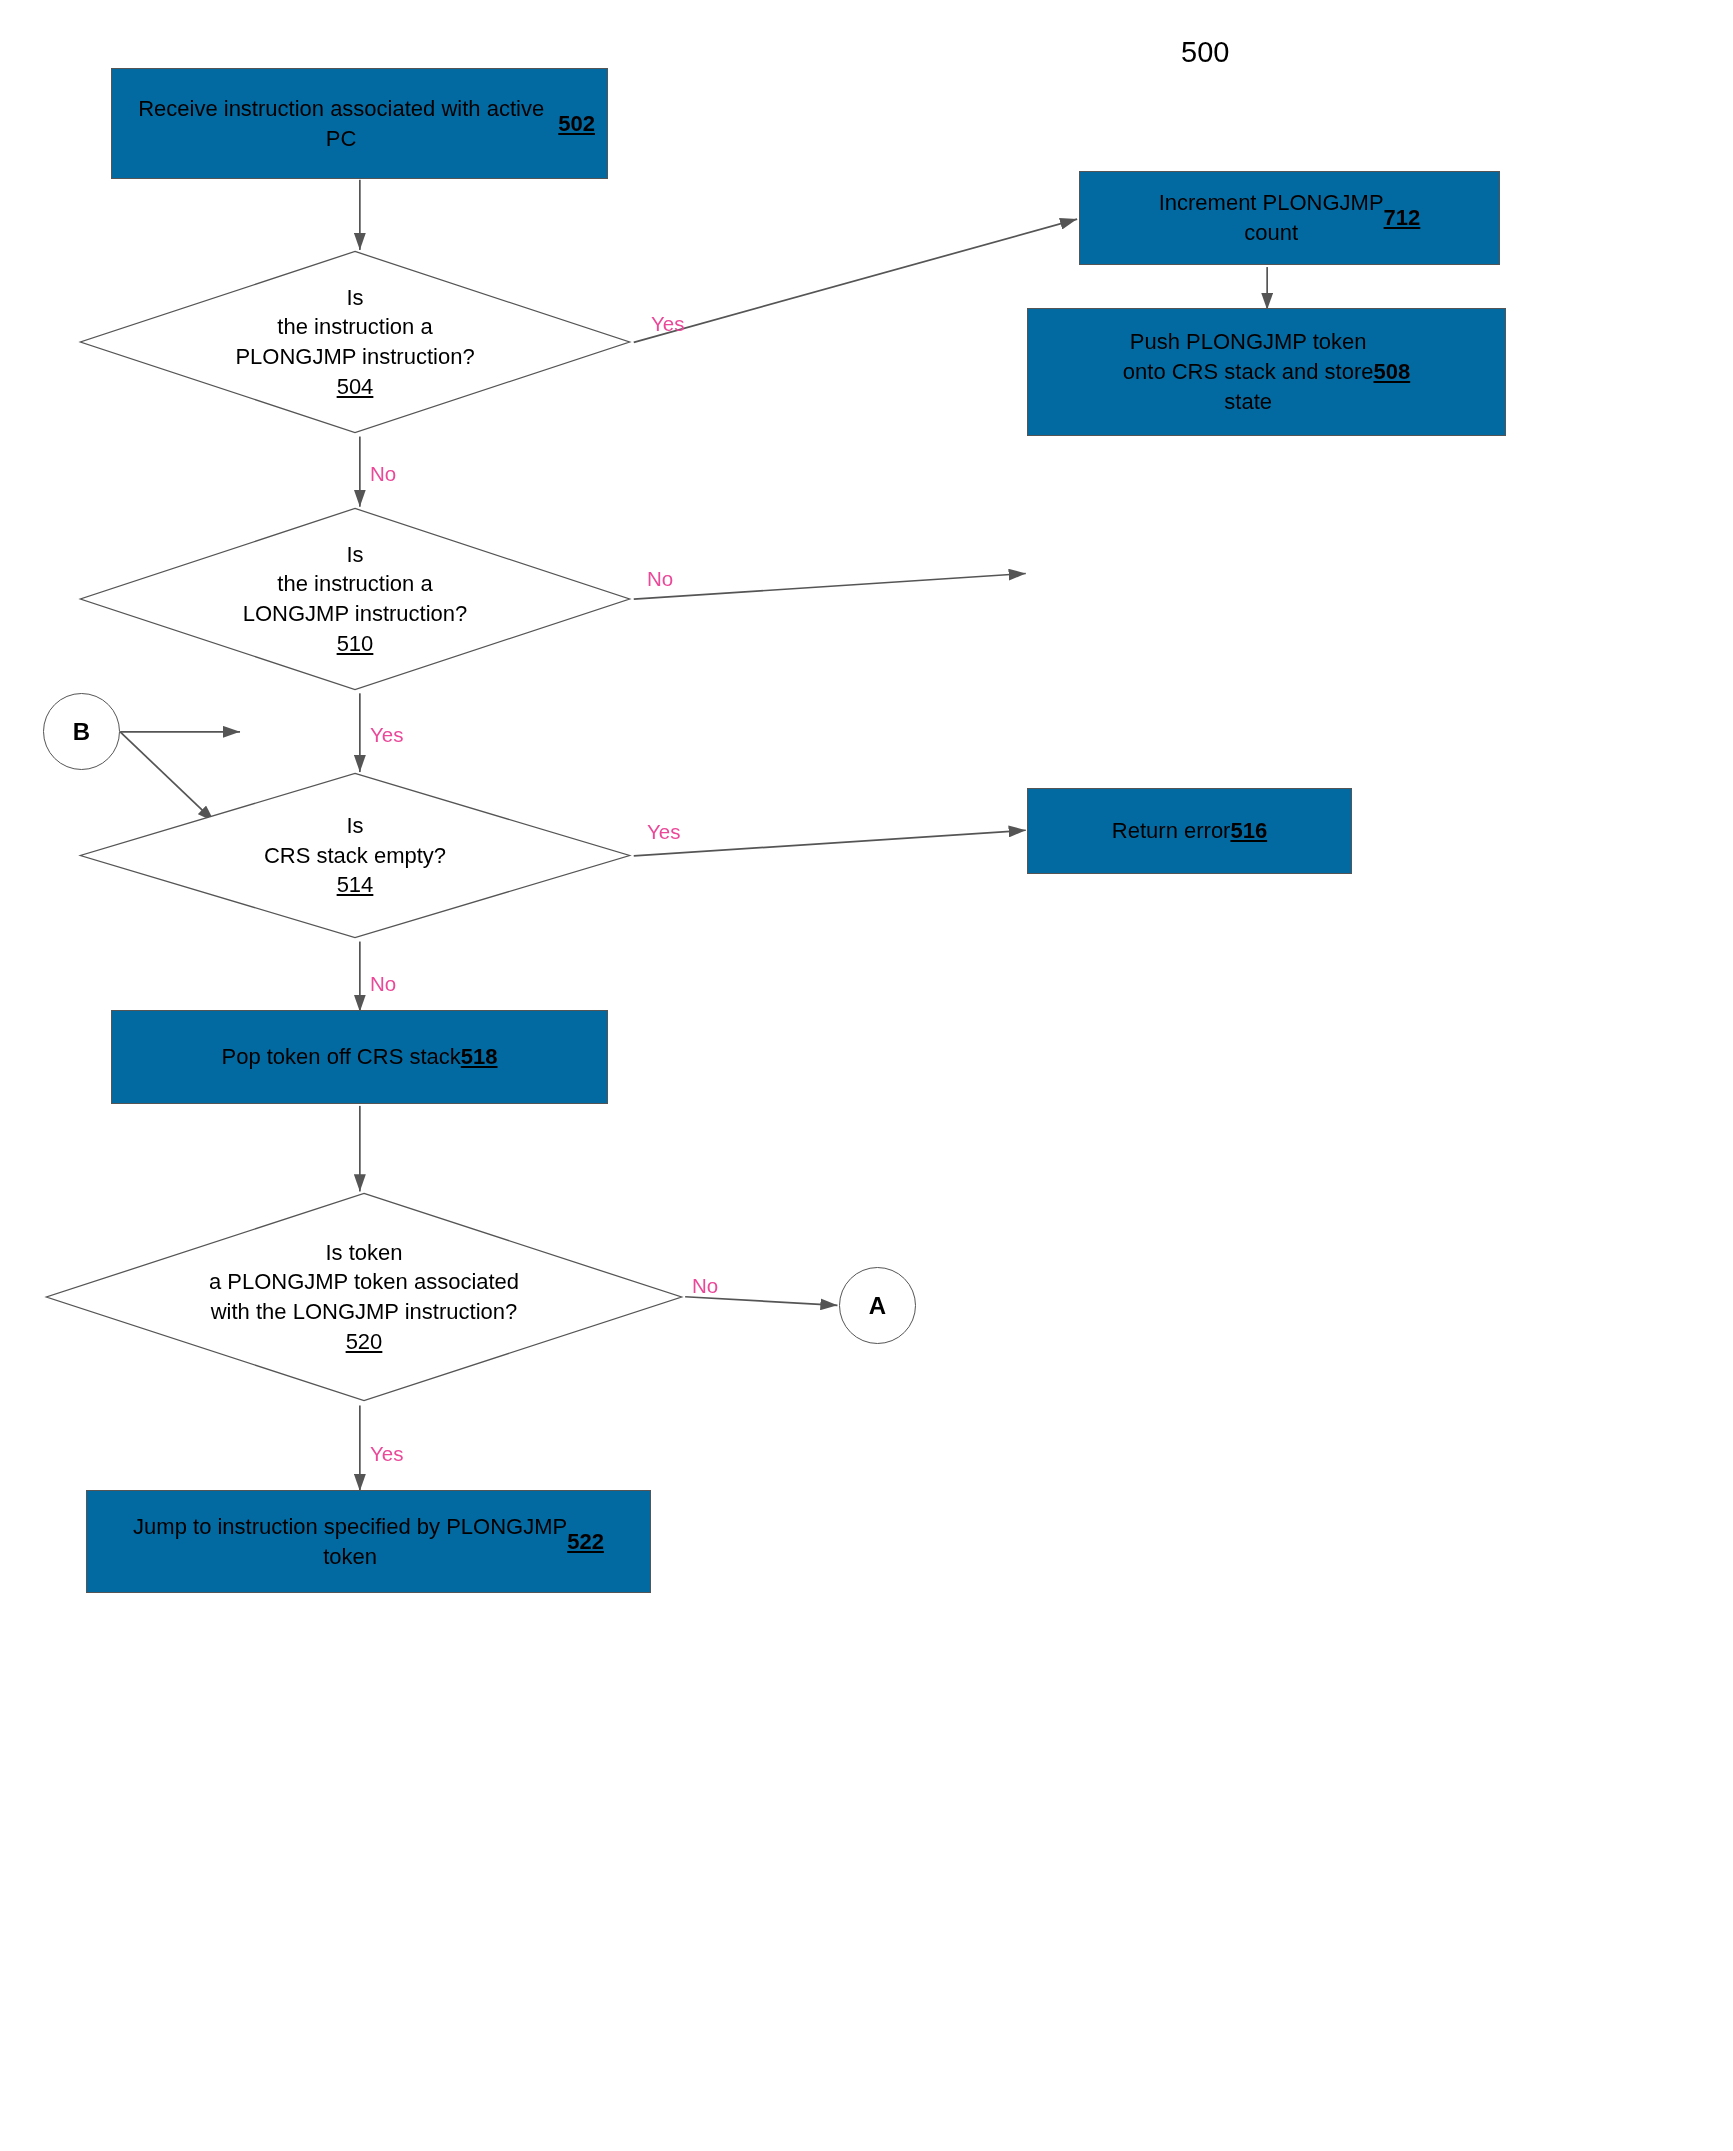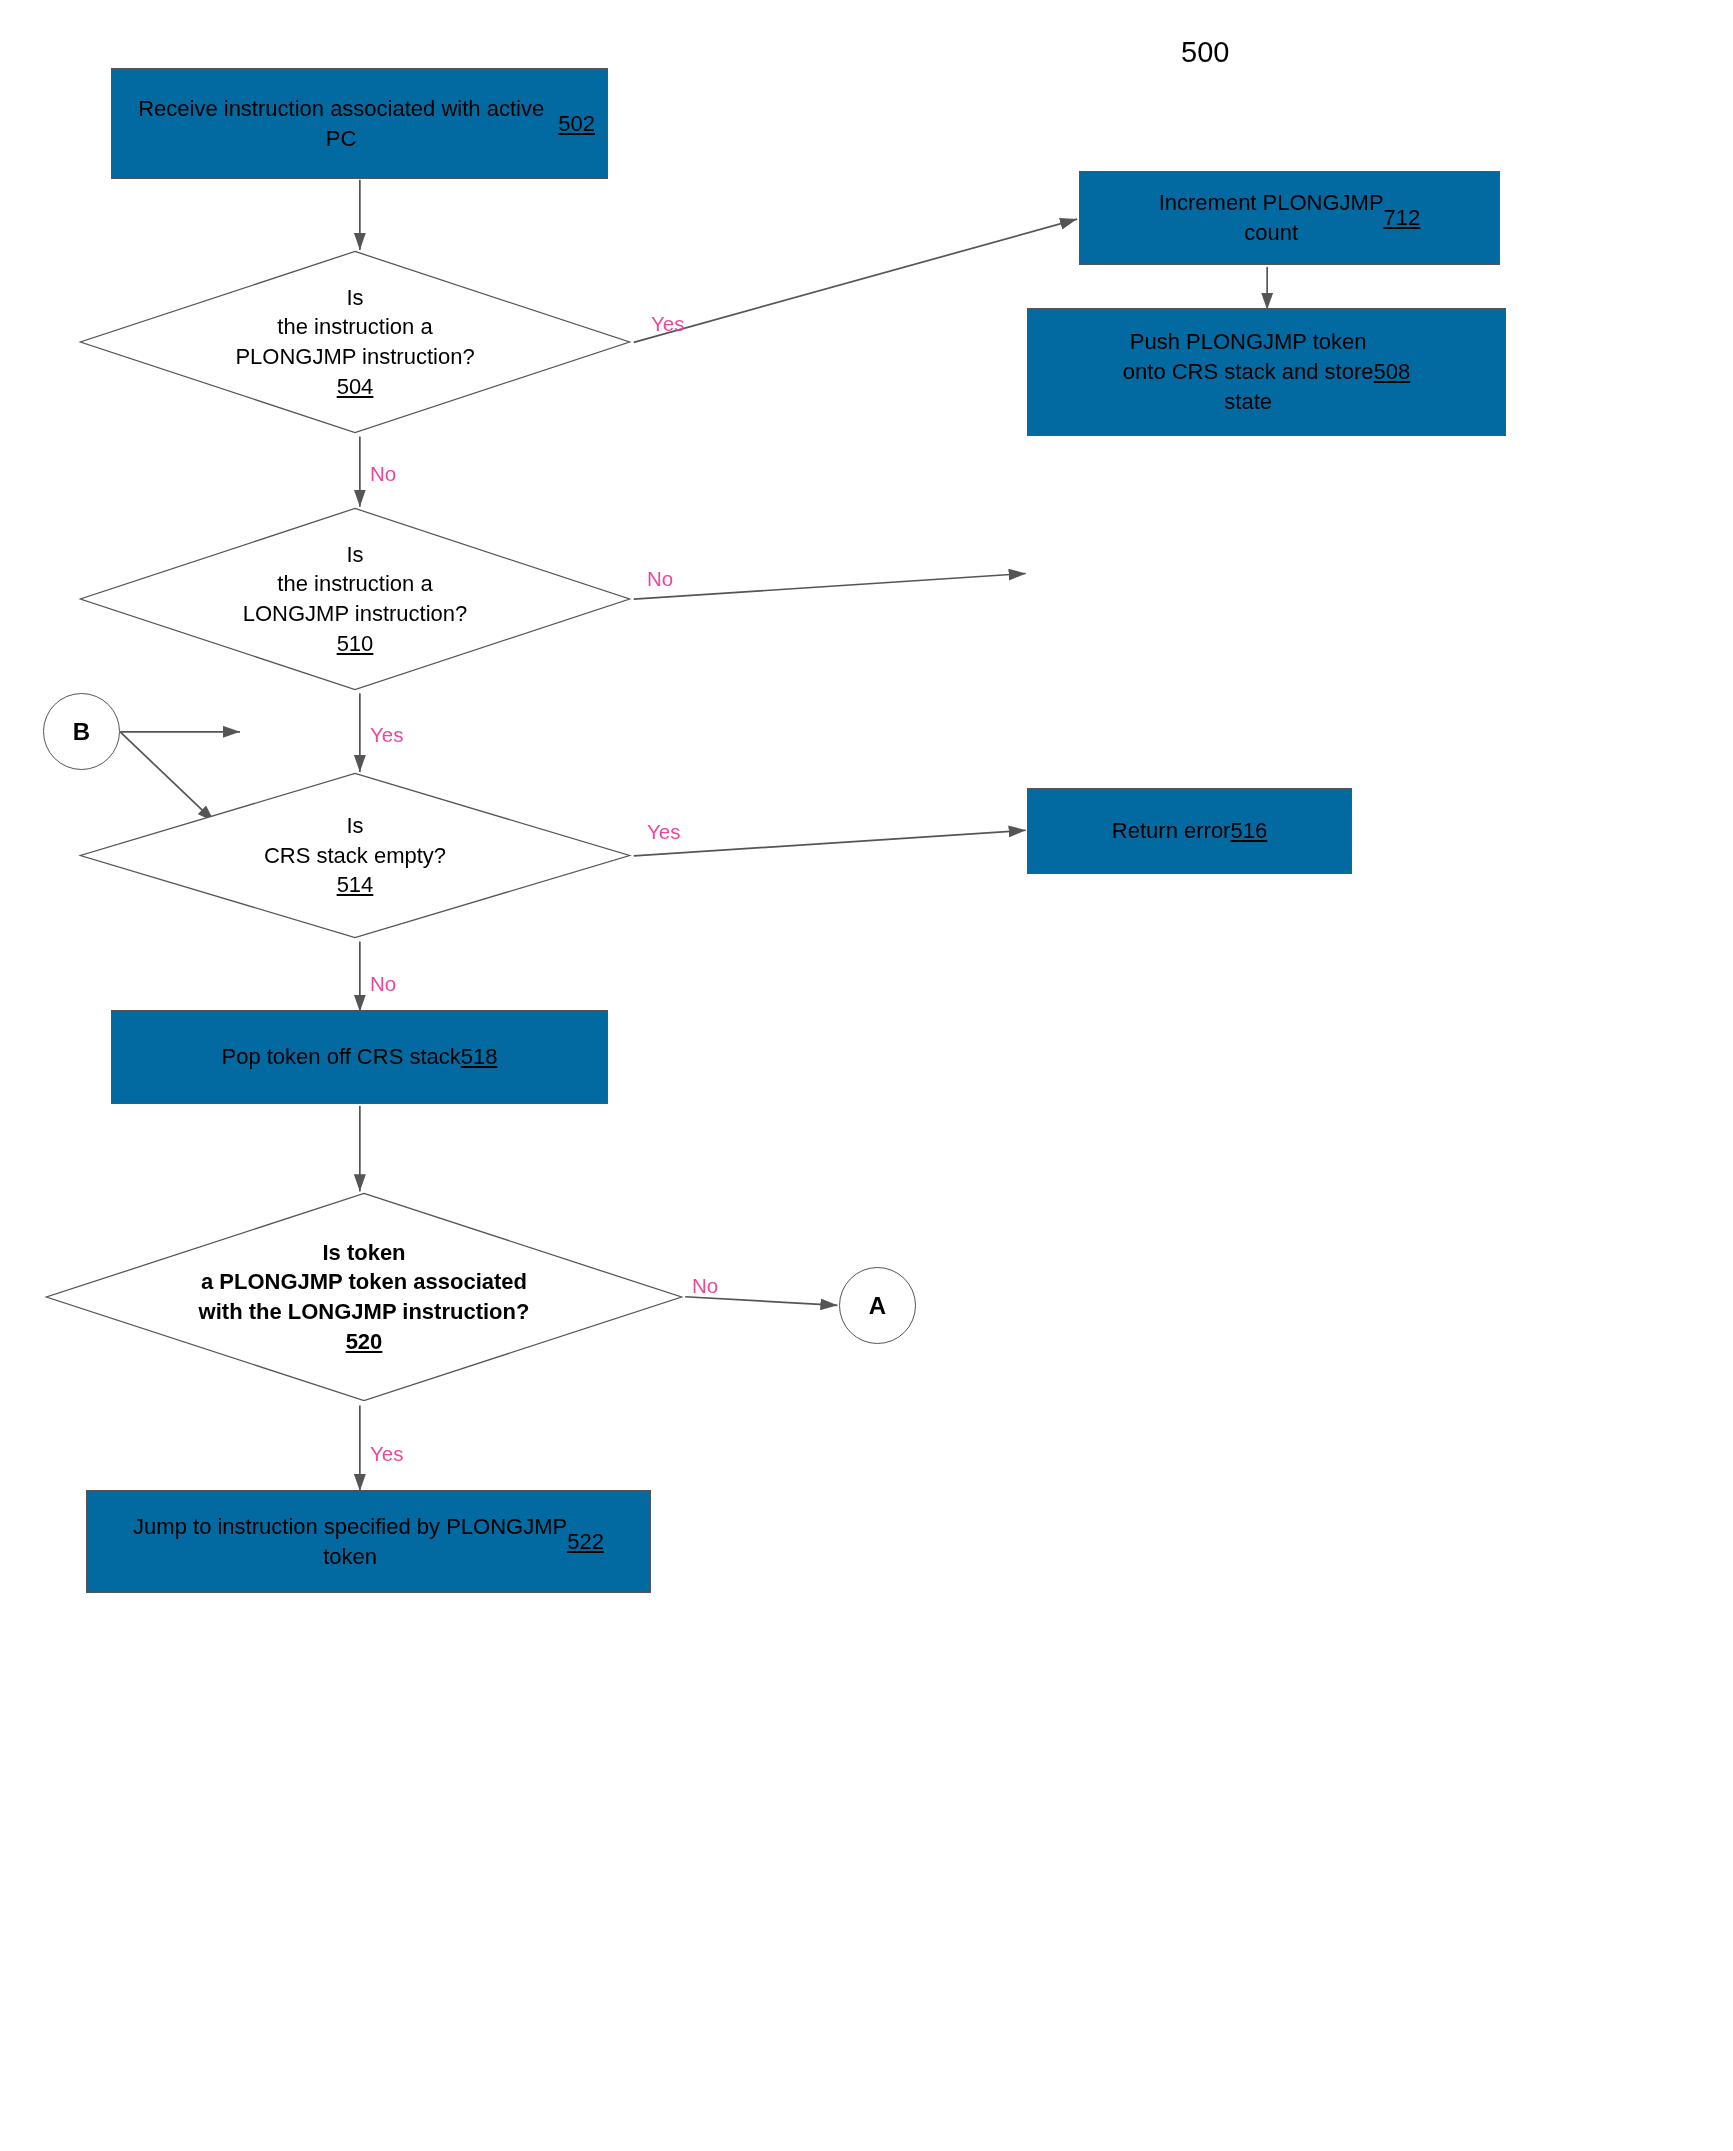--- a/index.html
+++ b/index.html
@@ -31,20 +31,21 @@
       justify-content: center;
       font-size: 22px;
       line-height: 1.35;
       padding: 8.6px 12px;
     }
 
     .flow-box .ref-num {
       text-decoration: underline;
       display: block;
       margin-top: 0;
+      font-weight: bold;
     }
 
     .flow-diamond {
       position: absolute;
       display: flex;
       align-items: center;
       justify-content: center;
     }
 
     .diamond-inner {
@@ -221,21 +222,21 @@
   <div class="flow-box" style="left:1027px; top:788px; width:325px; height:86px;">
     <span>Return error</span>
     <span class="ref-num">516</span>
   </div>
 
   <div class="flow-box" style="left:111px; top:1010px; width:497px; height:94px;">
     <span>Pop token off CRS stack</span>
     <span class="ref-num">518</span>
   </div>
 
-  <div class="flow-diamond" style="left:43px; top:1190px; width:642px; height:214px;font-weight:bold;">
+  <div class="flow-diamond" style="left:43px; top:1190px; width:642px; height:214px;">
     <div class="diamond-inner">
       <svg viewBox="0 0 750 250" preserveAspectRatio="none">
         <polygon points="375,4 746,125 375,246 4,125" fill="#fff" stroke="#555" stroke-width="1.5"></polygon>
       </svg>
       <div class="diamond-text">
         <span>Is token<br>a PLONGJMP token associated<br>with the LONGJMP instruction?</span>
         <span class="ref-num">520</span>
       </div>
     </div>
   </div>

